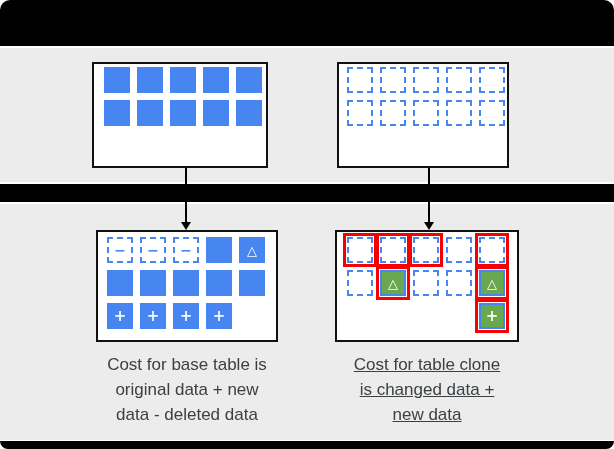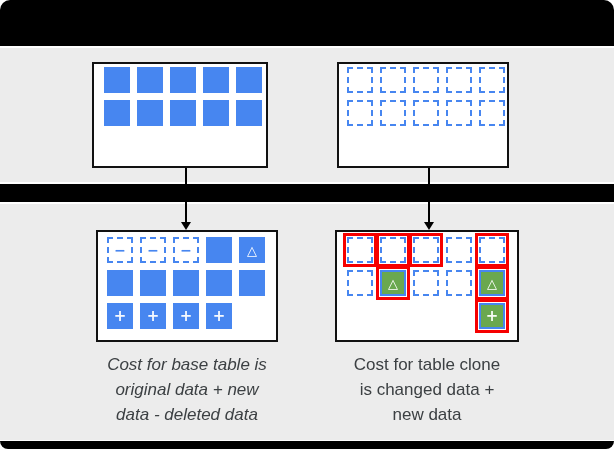--- a/index.html
+++ b/index.html
@@ -58,22 +58,22 @@
   .arrow-line.left{left:185px;top:168px;height:55px;}
   .arrow-head.left{left:181px;top:222px;}
   .arrow-line.right{left:428px;top:168px;height:55px;}
   .arrow-head.right{left:424px;top:222px;}
   
   .caption{
     position:absolute;top:352px;width:210px;text-align:center;
     font-size:17px;line-height:25px;color:var(--text,#3c4043);
     white-space:pre-line;
   }
-  .caption.left{left:82px;font-style:italic;}
-  .caption.right{left:322px;}
+  .caption.left{left:82px;}
+  .caption.right{left:322px;text-decoration:underline;}
 </style>
 </head>
 <body>
 
 <div class="canvas">
 
   <div class="bar top"></div>
   <div class="panel upper"></div>
   <div class="bar middle"></div>
   <div class="panel lower"></div>

